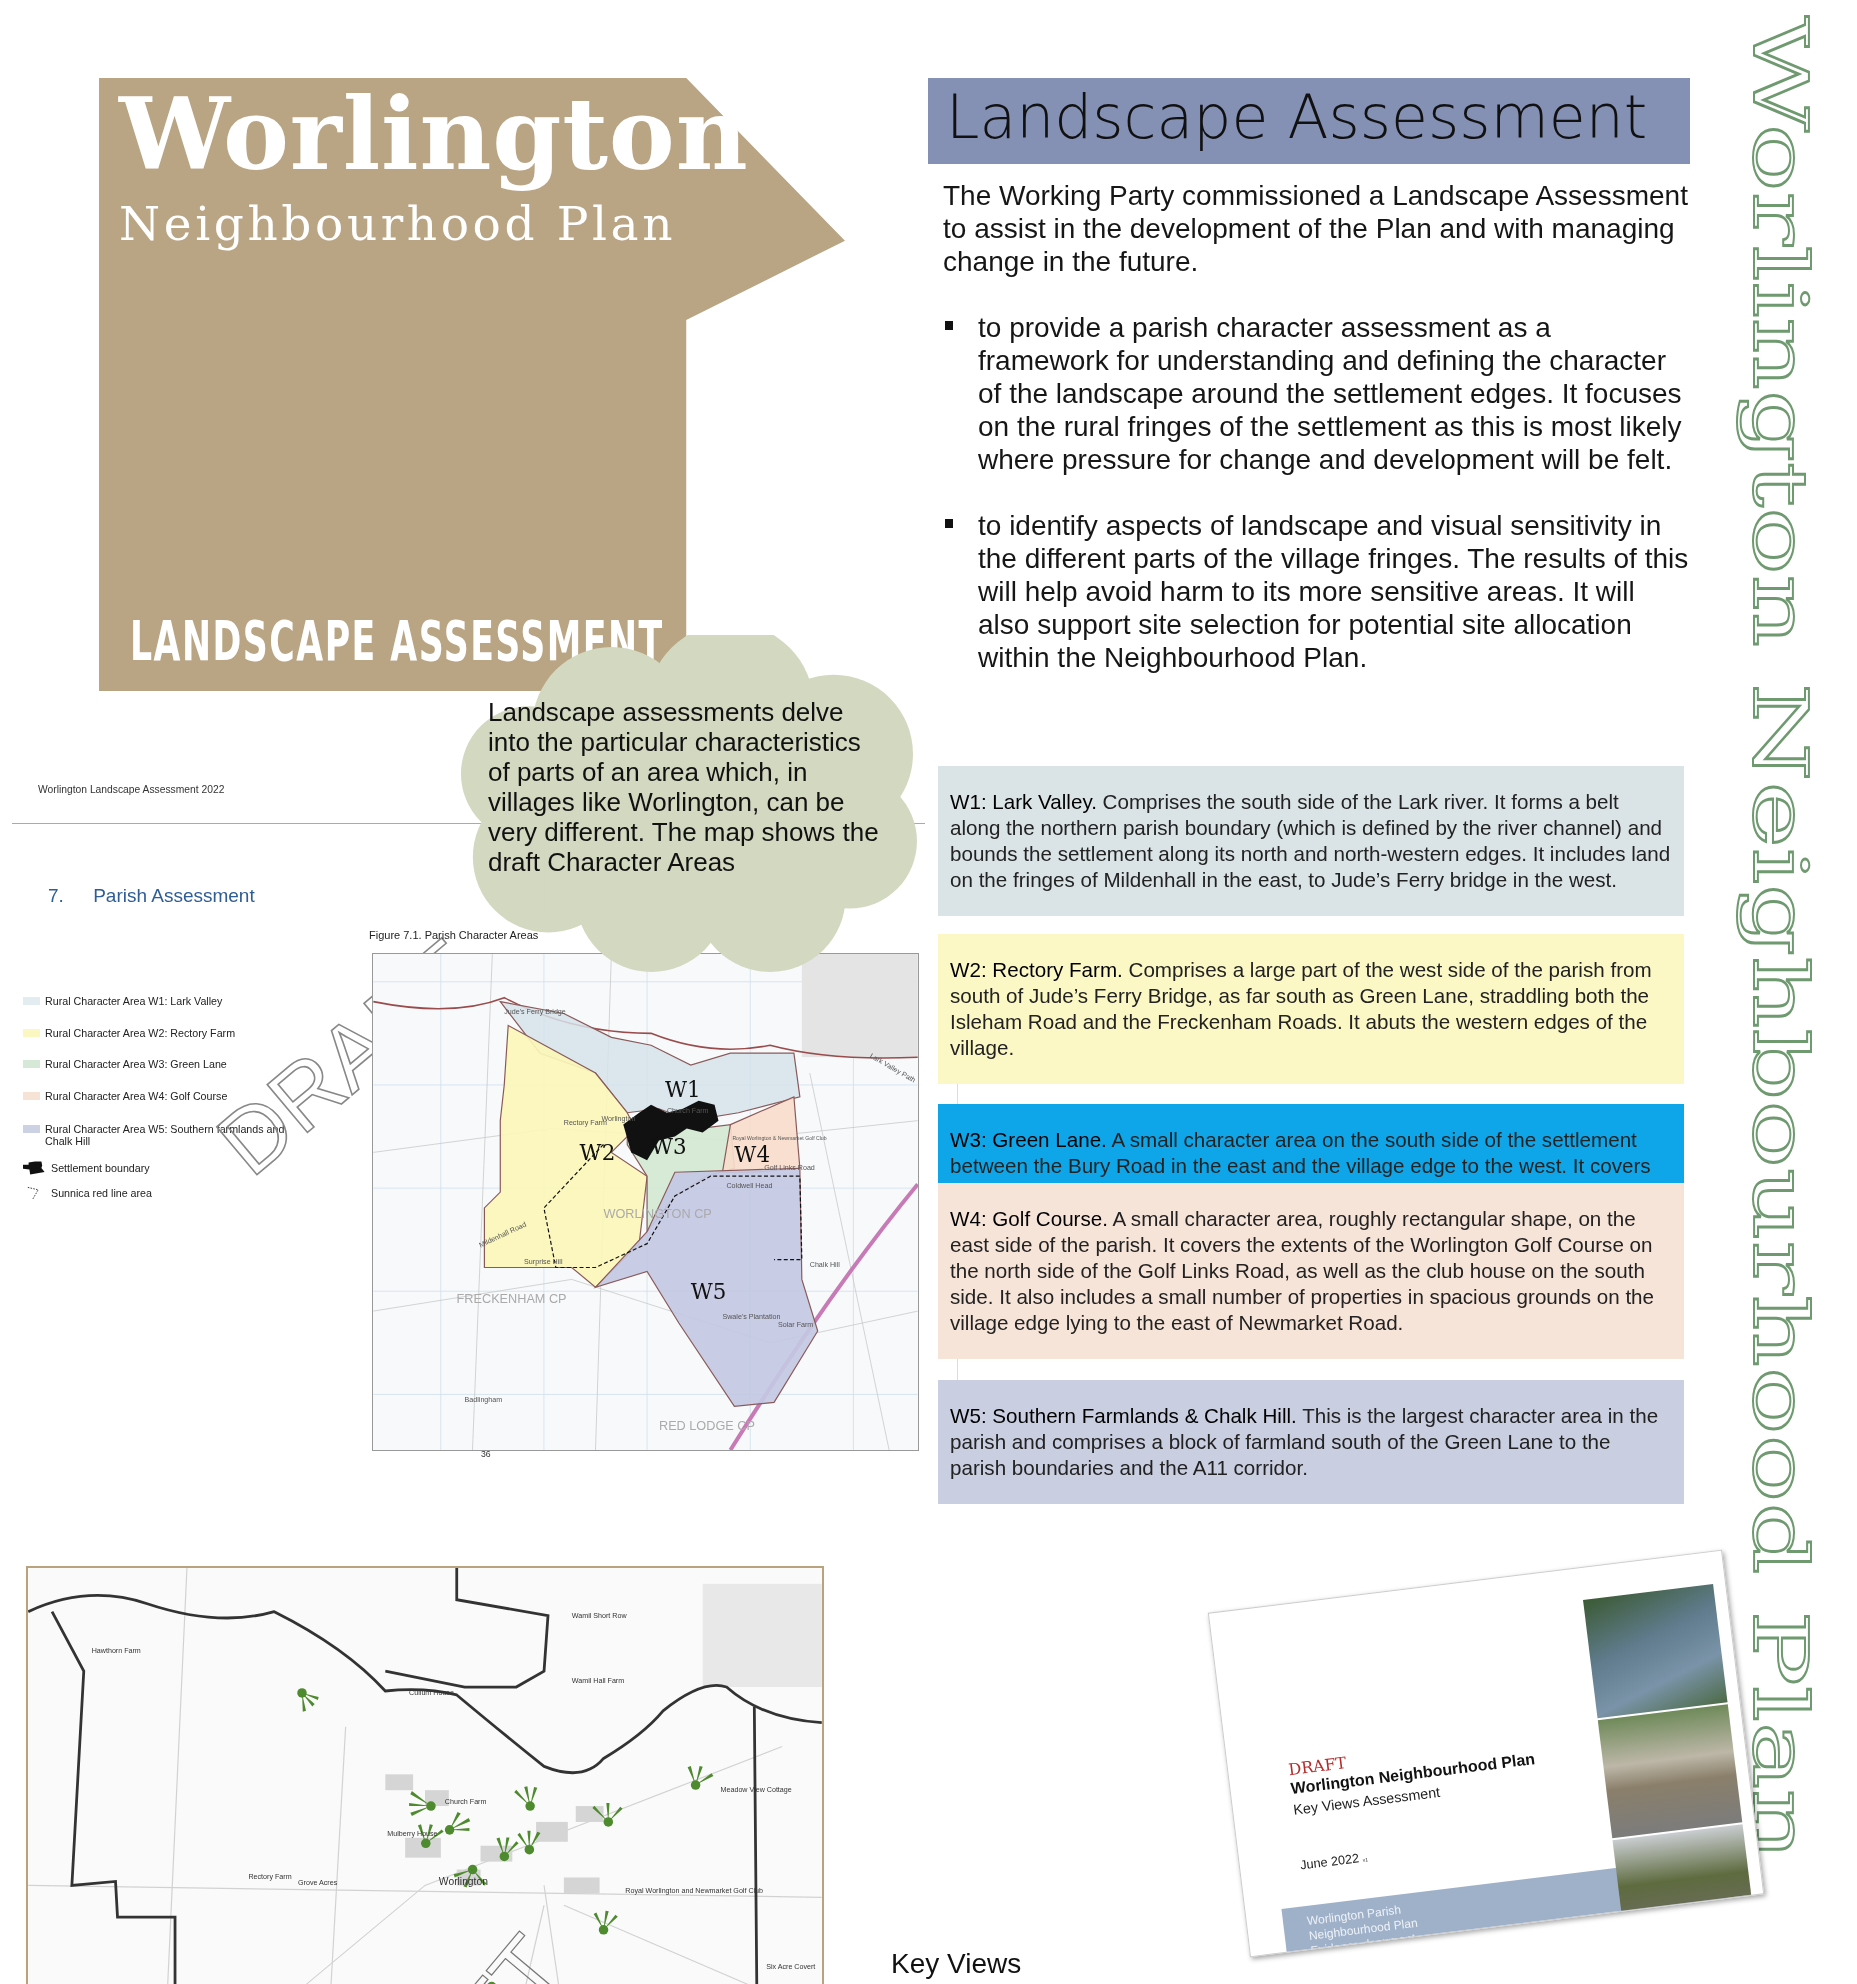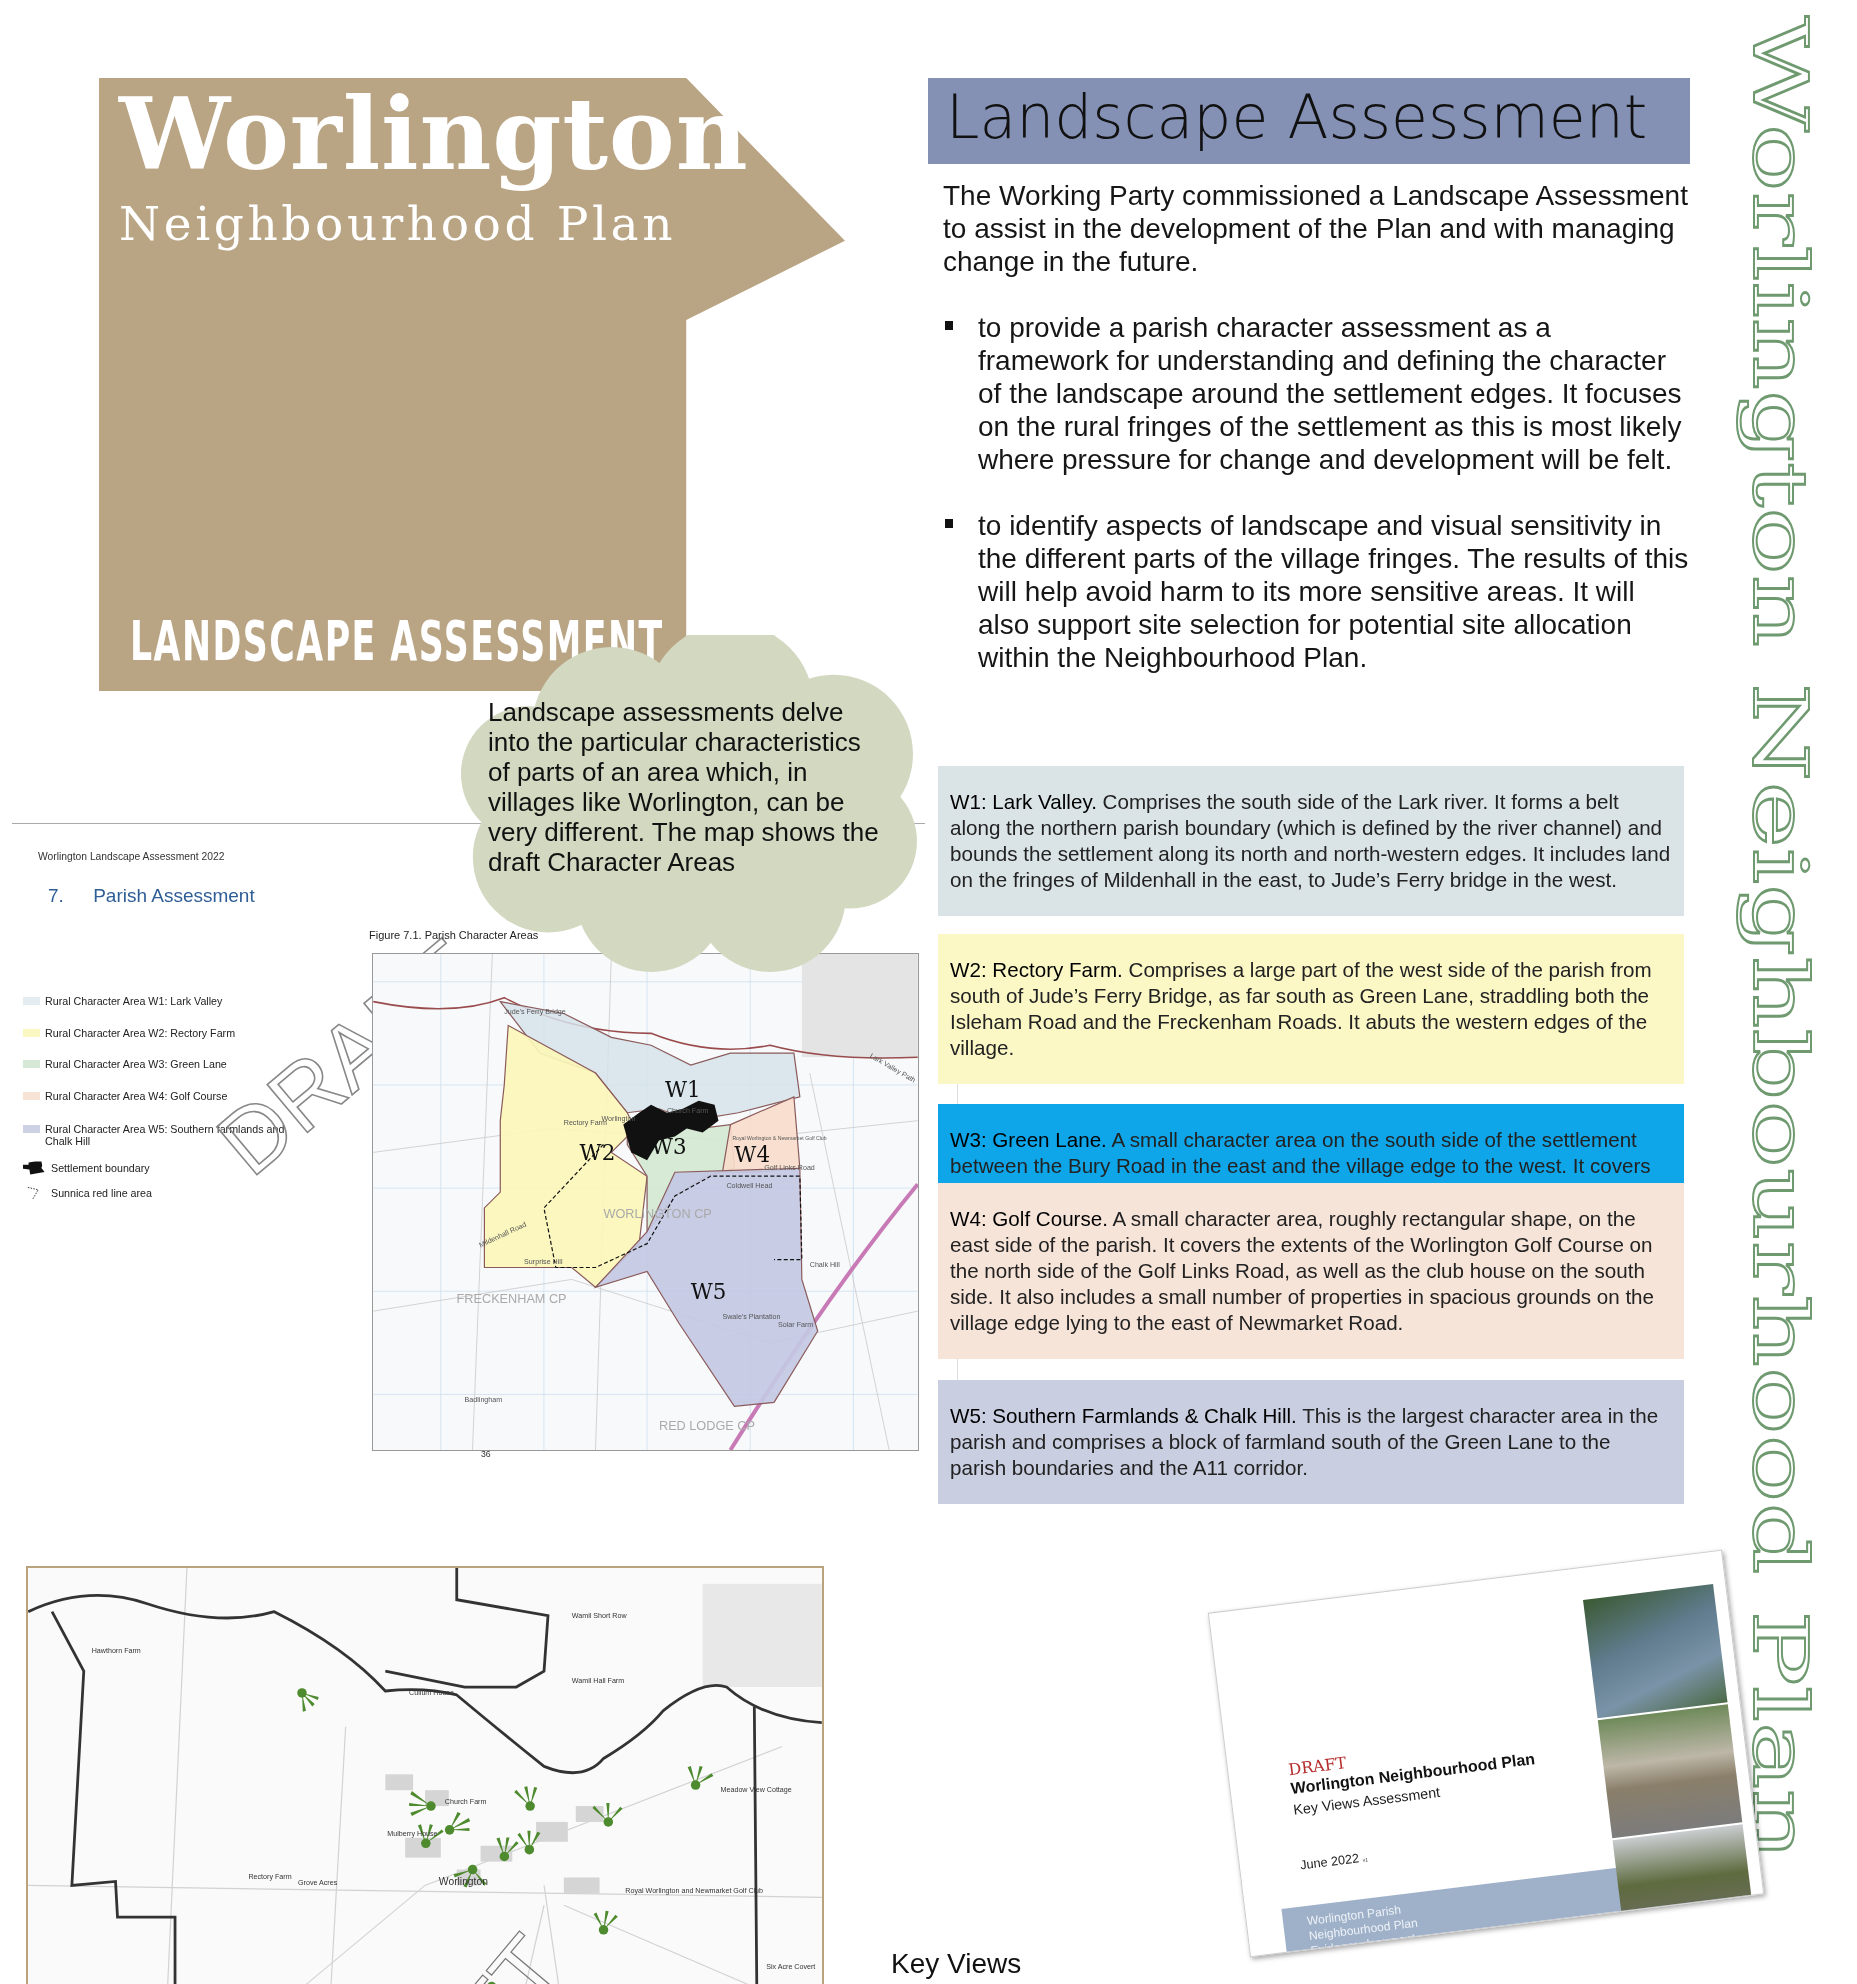--- a/index.html
+++ b/index.html
@@ -35,21 +35,21 @@
   #la-body ul { margin: 0; padding: 0; list-style: none; }
   #la-body li { position: relative; padding-left: 35px; }
   #la-body li .bullet { position: absolute; left: 1.6px; top: 10.3px; width: 8.7px; height: 8.7px; background: #111; }
 
   
   #cloud { left: 445px; top: 635px; width: 476px; height: 341px; }
   #cloud-text { left: 488px; top: 697px; width: 397px; text-align: left; font-size: 26px;
                 line-height: 30px; color: #111; font-family: "Liberation Sans", sans-serif; }
 
   
-  #report-header { left: 38px; top: 851px; font-size: 10.3px; color: #333; }
+  #report-header { left: 38px; top: 784px; font-size: 10.3px; color: #333; }
   #report-rule { left: 12px; top: 823px; width: 913px; height: 0.8px; background: #aaa; }
   #report-section { left: 48px; top: 885px; font-size: 19px; color: #2f5d96; }
   #report-section .num { margin-right: 24px; }
   #legend { left: 23px; top: 981px; }
   .legend-row { position: absolute; left: 0; white-space: nowrap; font-size: 10.7px; color: #222; }
   .legend-swatch { position: absolute; left: 0; width: 16.7px; height: 8px; }
   .legend-label { position: absolute; left: 22px; top: -2.4px; line-height: 12px; }
   #figure-caption { left: 369px; top: 929px; font-size: 11px; color: #222; }
   #figure-map { left: 372px; top: 953px; width: 545px; height: 496px; border: 0.8px solid #999; background: #f7f9fb; overflow: hidden; }
   #figure-page-number { left: 481px; top: 1449px; font-size: 8.7px; color: #333; }

